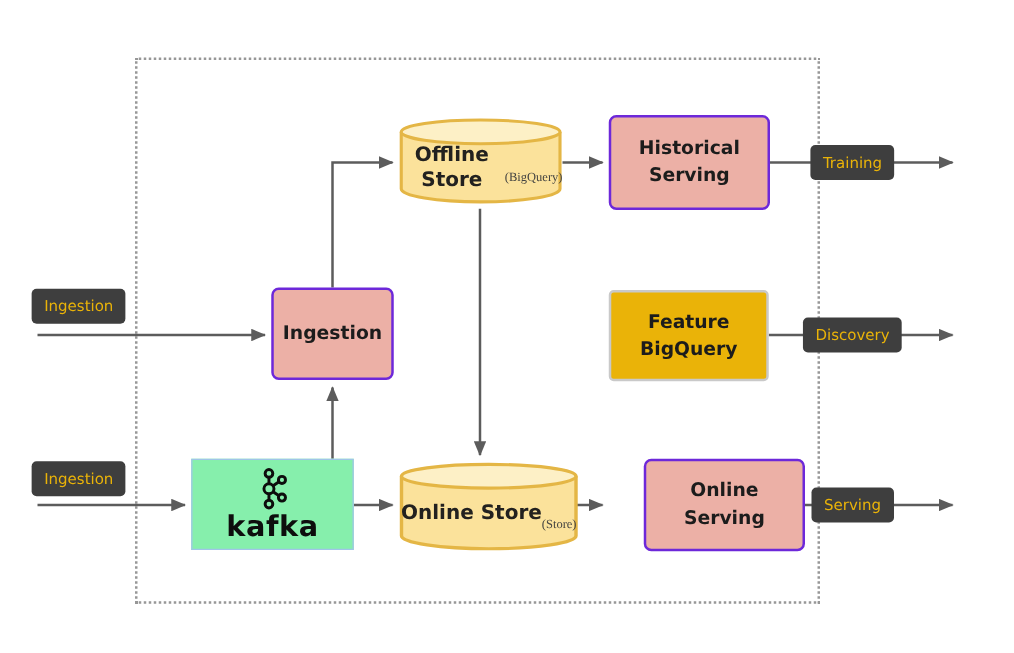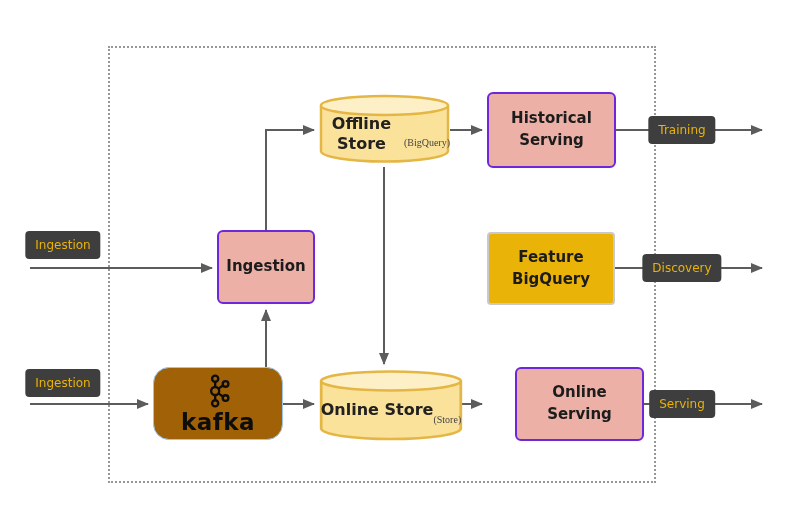--- a/index.html
+++ b/index.html
@@ -14,21 +14,21 @@
   }
   .arrows{position:absolute;left:0;top:0;width:811px;height:522px;pointer-events:none;}
 
   .node{
     position:absolute;box-sizing:border-box;
     display:flex;flex-direction:column;align-items:center;justify-content:center;
     text-align:center;
   }
   .salmon{background:#ECB0A6;border:2px solid #6d28d9;border-radius:6px;}
   .grayb{background:#eab308;border:2px solid #C9C9C9;border-radius:4px;}
-  .blueb{background:#a16207;border:1.5px solid #9FC5E8;border-radius:16px;text-align:right;}
+  .blueb{background:#86efac;border:1.5px solid #9FC5E8;border-radius:0;text-align:right;}
 
   .node-title{font-size:15px;font-weight:700;color:#1c1c1c;line-height:1.45;}
   .cyl{position:absolute;}
   .cyl svg.shape{position:absolute;left:0;top:0;width:100%;height:100%;}
   .cyl-text{
     position:absolute;inset:0;display:flex;flex-direction:row;
     align-items:center;justify-content:center;padding-top:9px;text-align:center;
   }
   .cyl-title{font-size:16px;font-weight:700;color:#22211f;line-height:1.2;}
   .cyl-sub{font-size:10px;font-weight:400;color:#434341;margin-top:18px;font-family:Liberation Serif, serif;}

